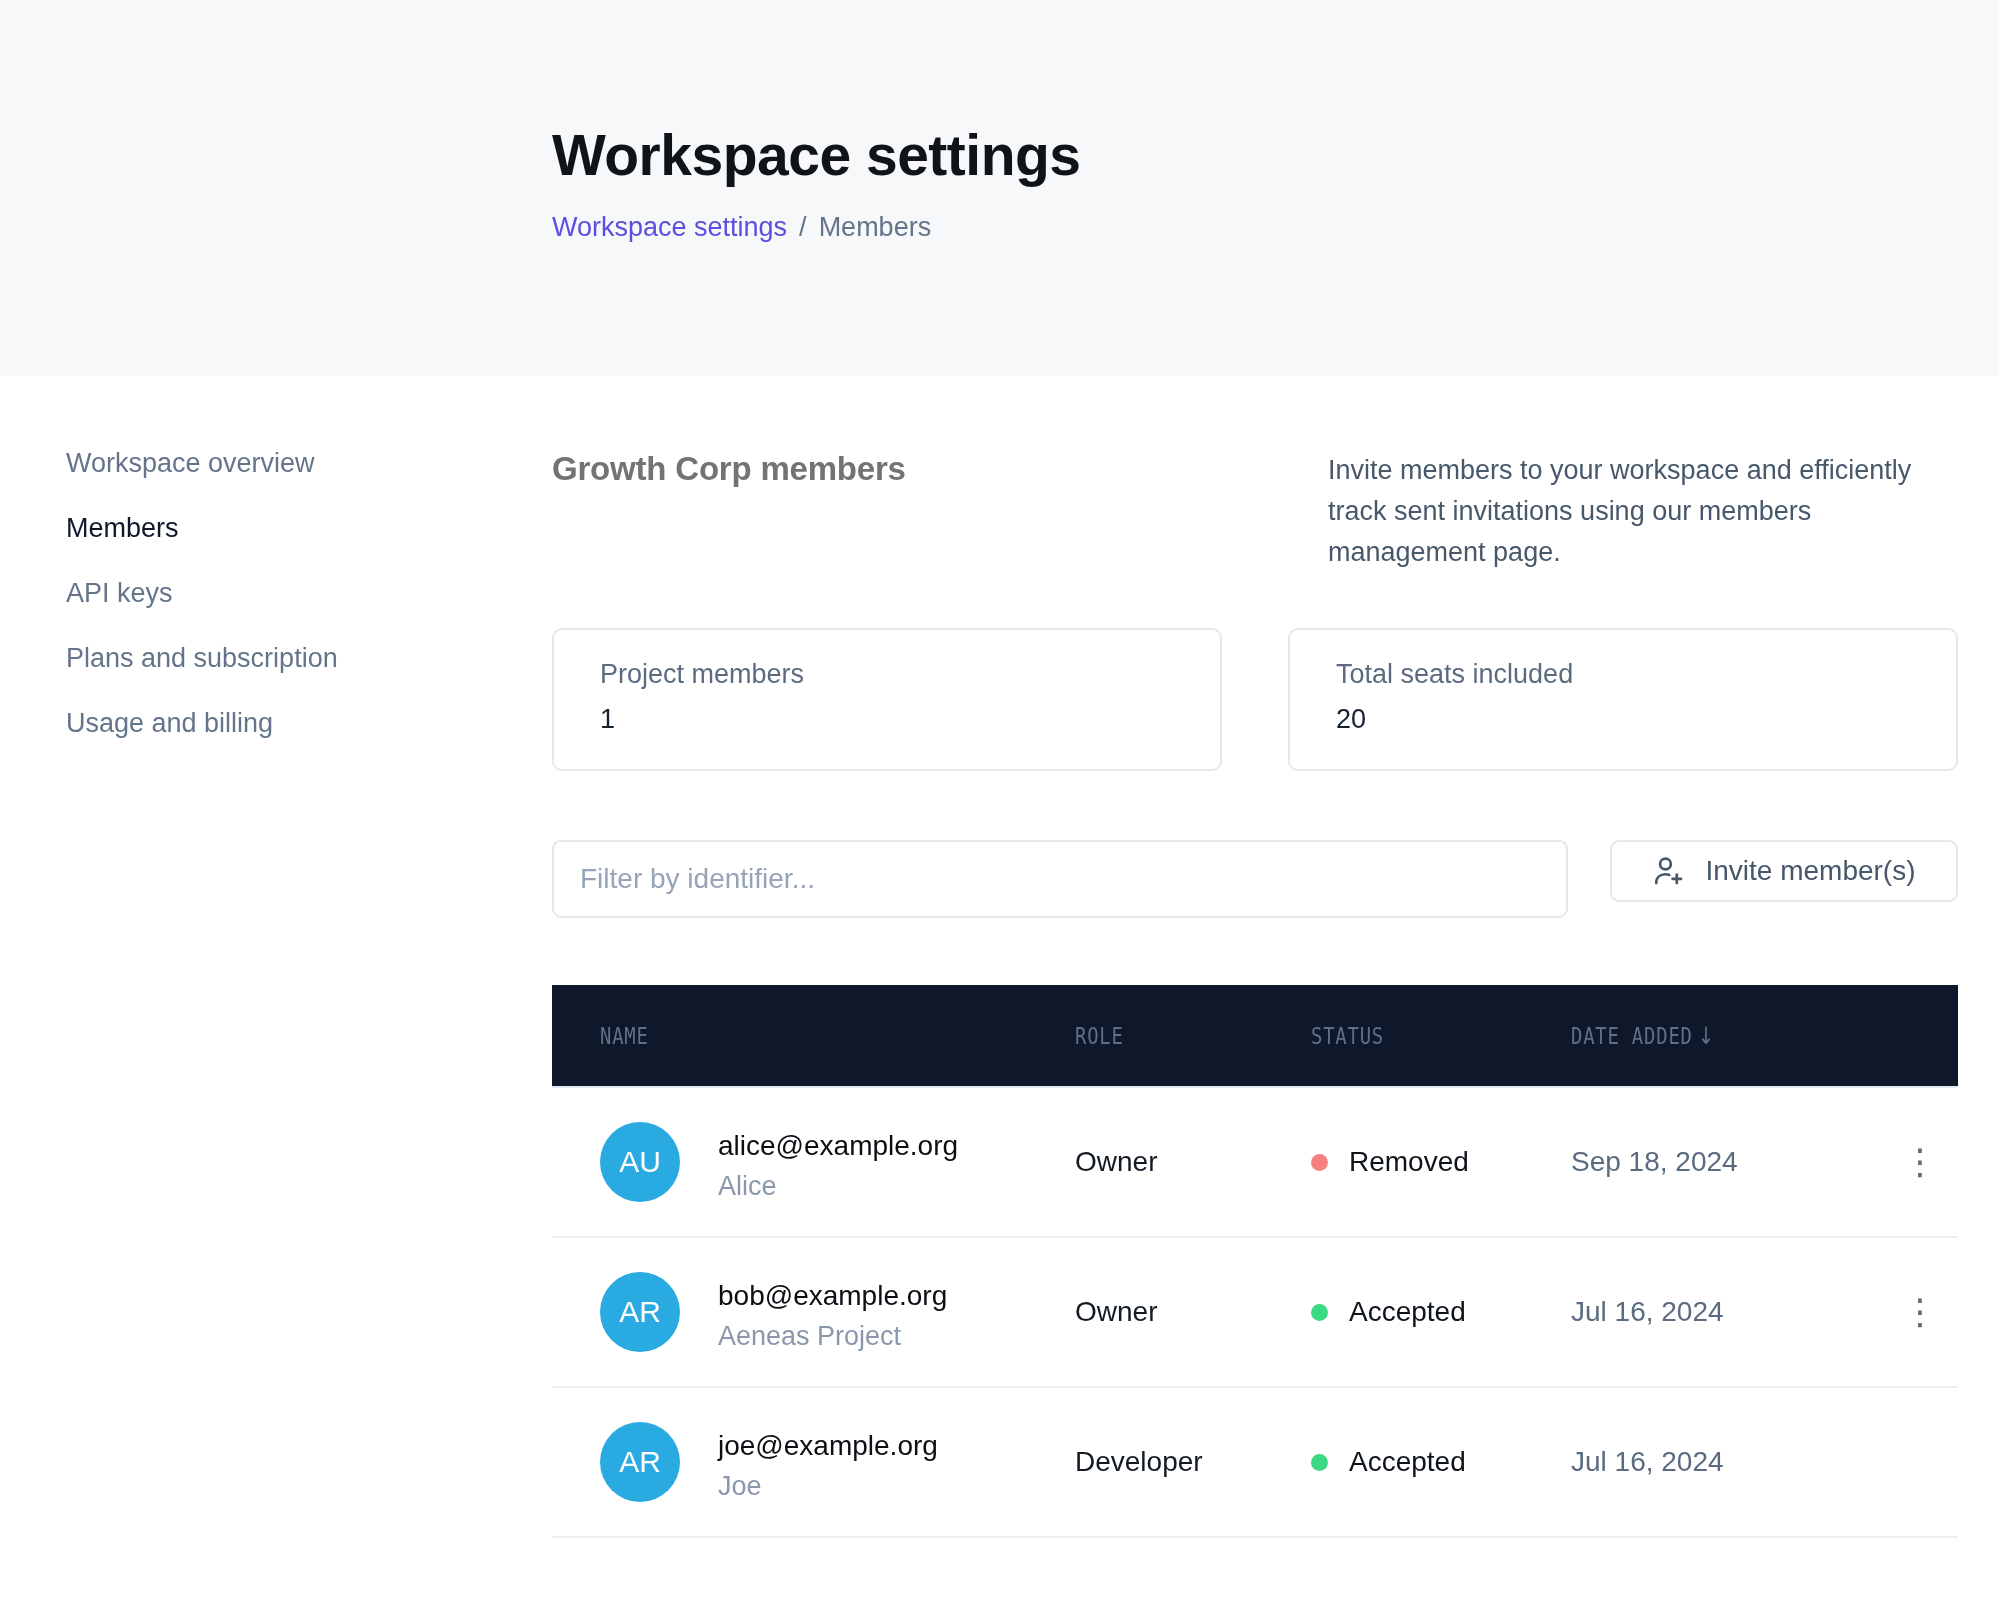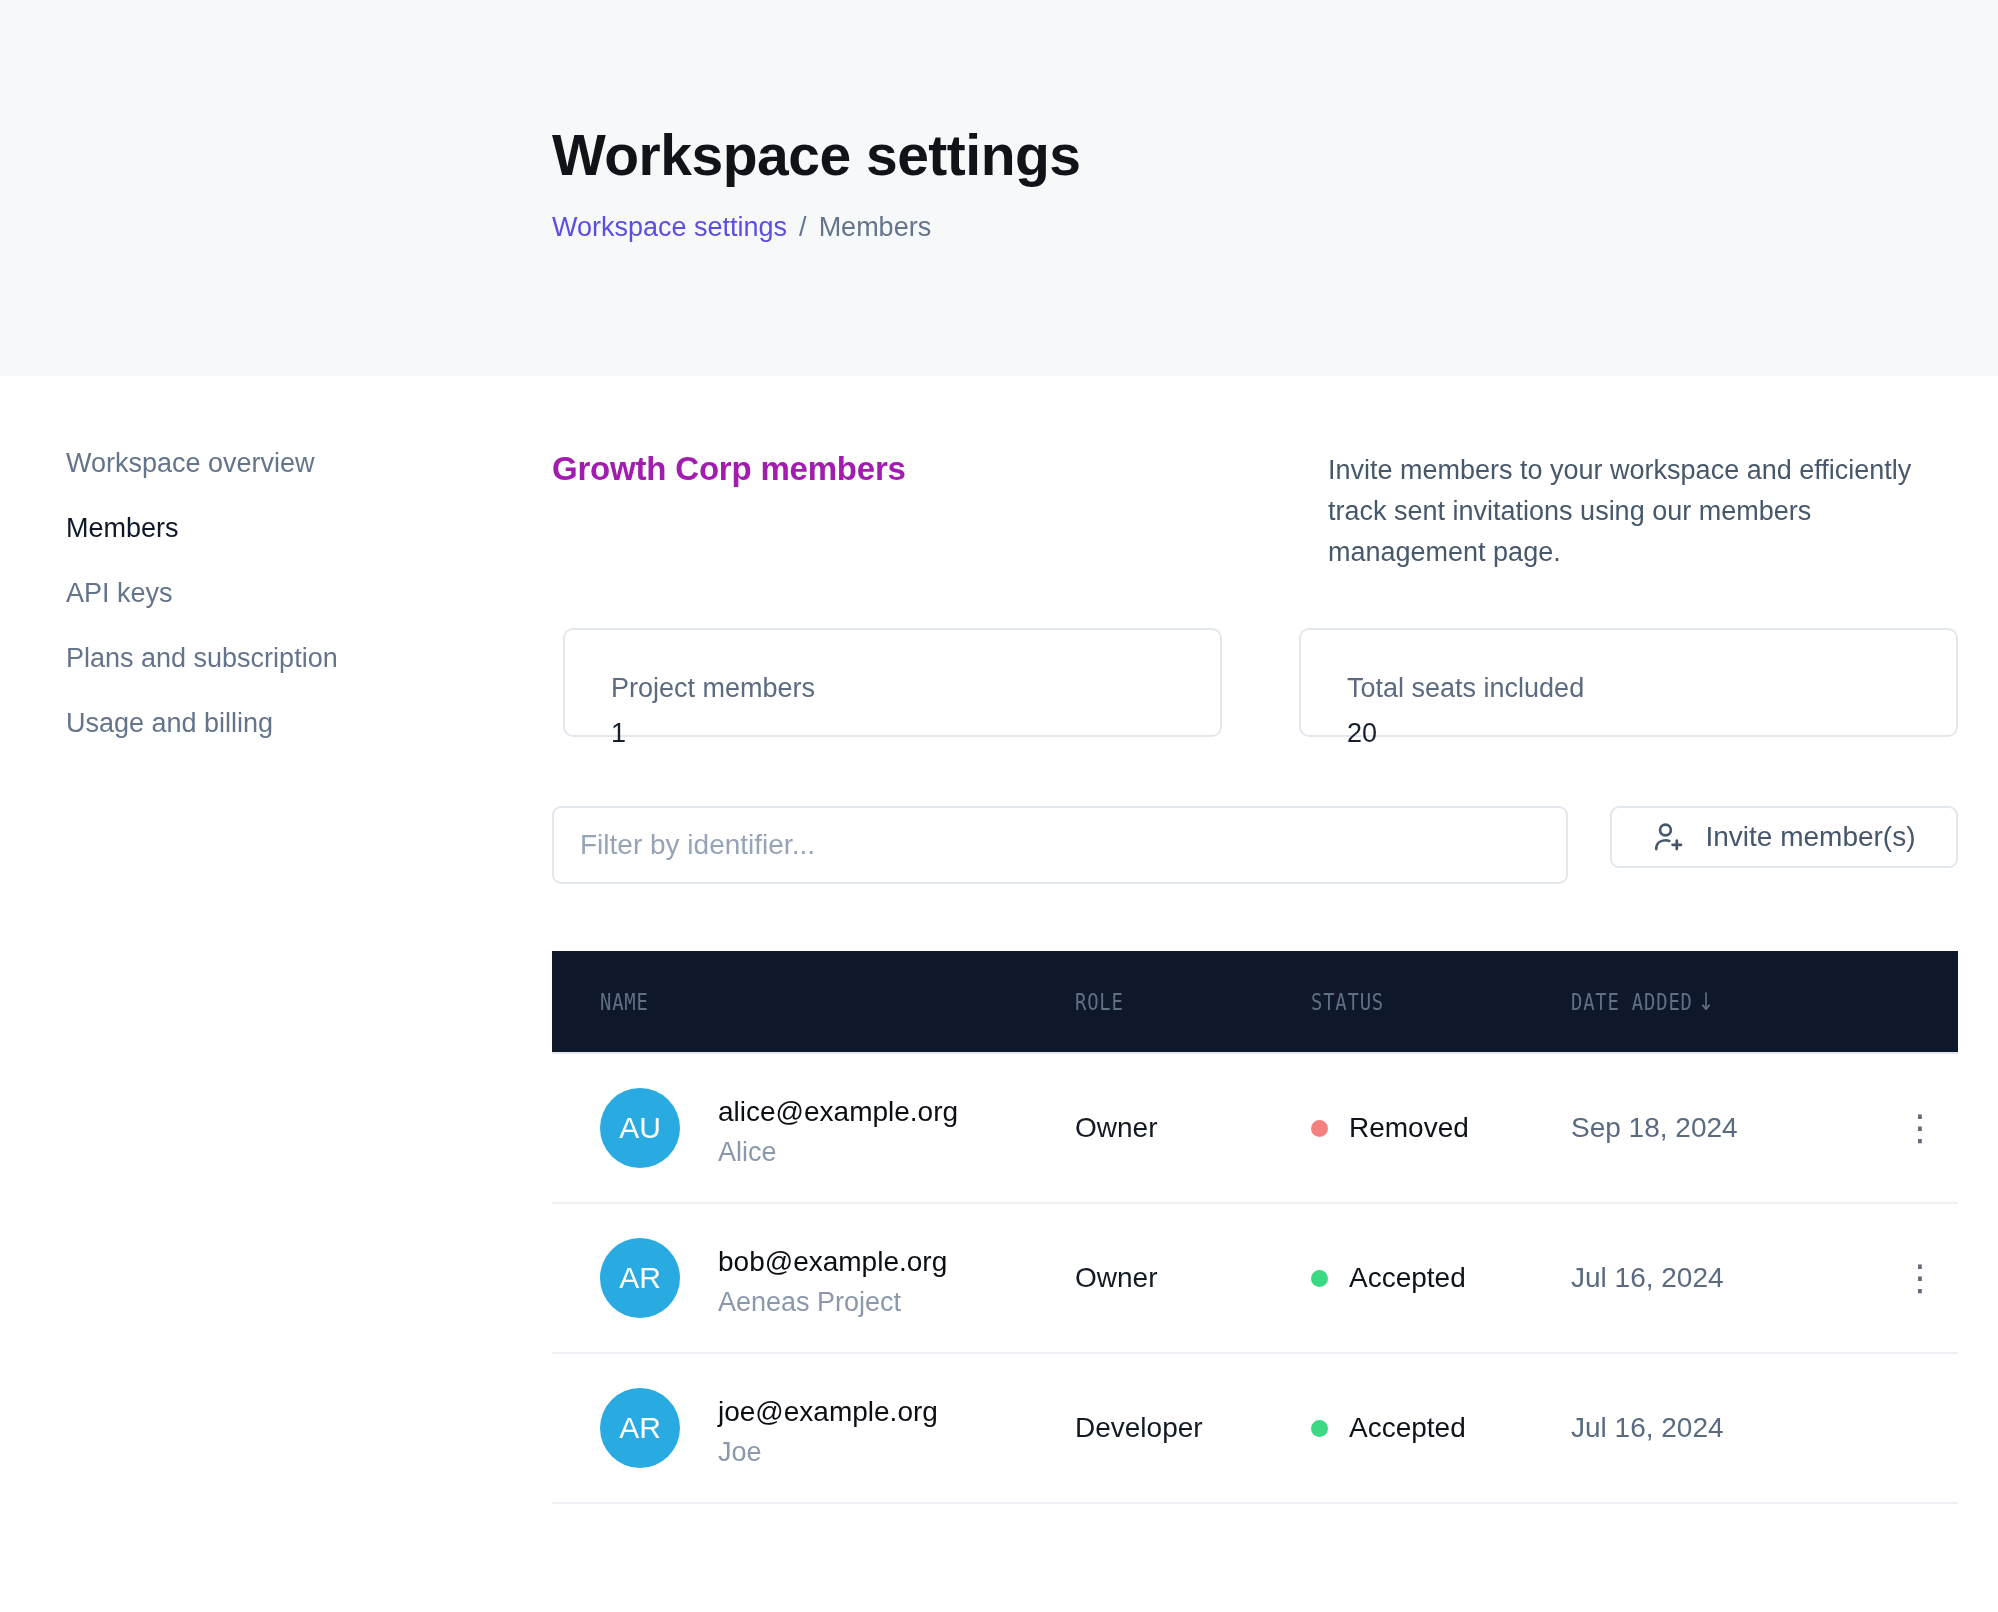--- a/index.html
+++ b/index.html
@@ -62,44 +62,43 @@
   }
 
   .main-top {
     display: flex;
     justify-content: space-between;
     align-items: flex-start;
   }
   .main-heading {
     font-size: 33px;
     font-weight: 600;
-    color: #a21caf;
+    color: #737373;
     letter-spacing: -0.2px;
   }
   .main-desc {
     width: 630px;
     font-size: 27px;
     line-height: 41px;
     color: #47586b;
   }
 
   
   .stats-row {
     display: flex;
     gap: 66px;
     margin-top: 55px;
   }
   .stat-card {
     flex: 1;
-    height: 109px;
+    height: 143px;
     border: 2px solid #e3e8ef;
     border-radius: 10px;
     background: #ffffff;
-    padding: 43px 0 0 46px;
-    margin-left: 11px;
+    padding: 29px 0 0 46px;
   }
   .stat-label { font-size: 27px; color: #5c6b80; }
   .stat-value { font-size: 27px; color: #16202e; margin-top: 14px; }
 
   
   .filter-row {
     display: flex;
     gap: 42px;
     margin-top: 69px;
     height: 78px;

